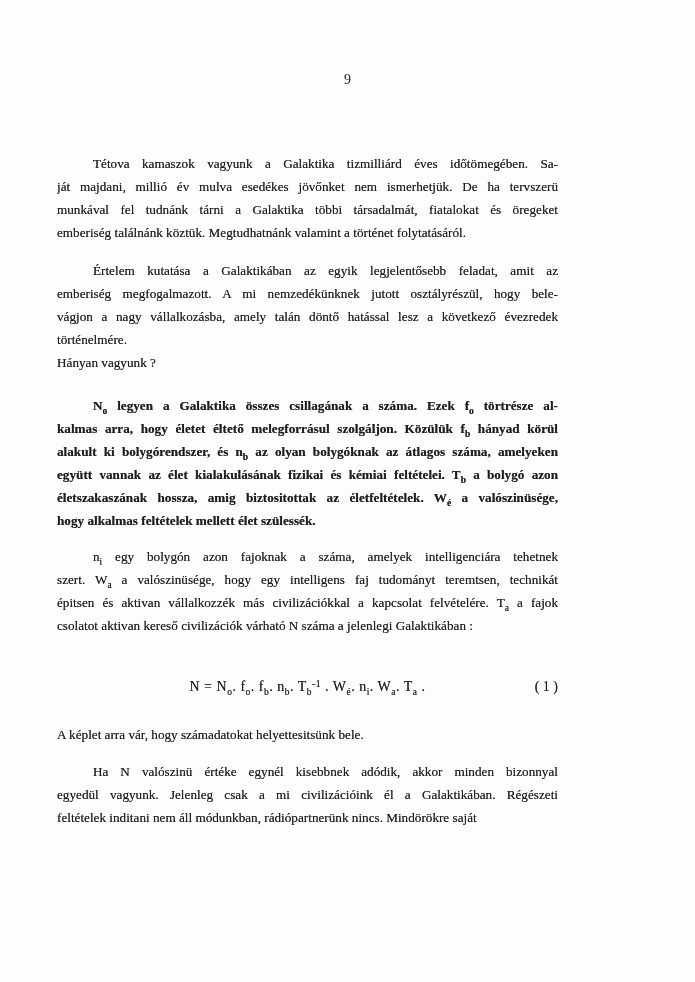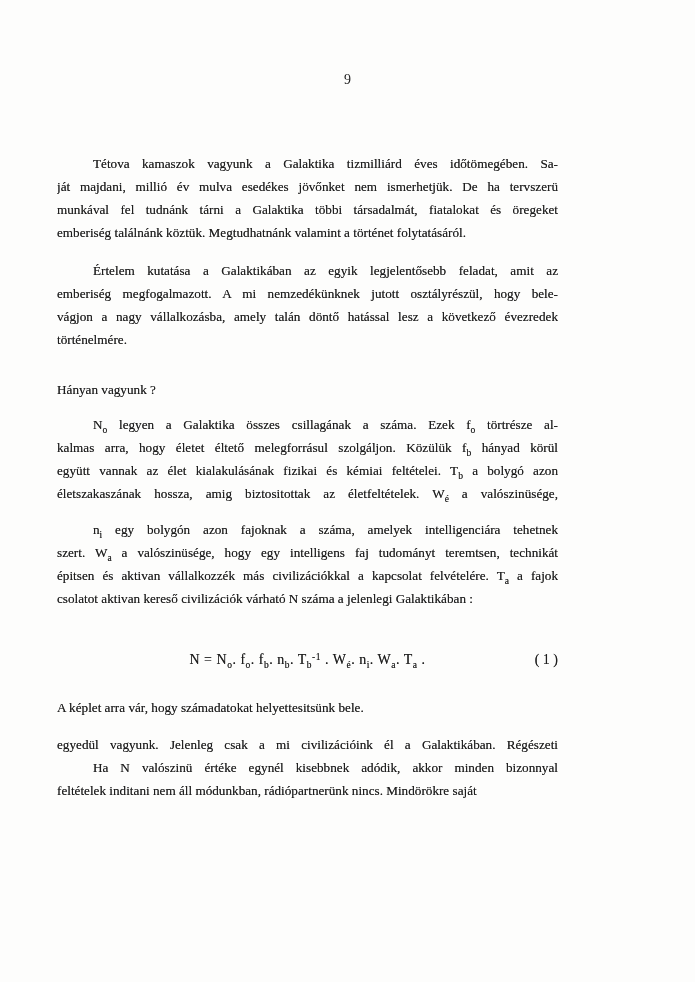--- a/index.html
+++ b/index.html
@@ -24,22 +24,22 @@
   .content {
     margin-left: 57px;
     width: 501px;
     font-size: 13.2px;
     line-height: 23px;
     text-shadow: 0 0 0.4px rgba(25,25,25,0.65);
   }
   .block { margin: 0; }
   .b1 { margin-top: 64px; }
   .b2 { margin-top: 15px; }
-  .b3 { margin-top: 27px; }
-  .b4 { margin-top: 12px; }
+  .b3 { }
+  .b4 { margin-top: 20px; font-weight: bold; }
   .b5 { margin-top: 13px; }
   .b6 { margin-top: 35px; }
   .b7 { margin-top: 21px; }
   .b8 { margin-top: 14px; }
   .line { height: 23px; overflow: hidden; }
   .just { text-align: justify; }
   .just::after { content: ""; display: inline-block; width: 100%; height: 0; }
   .indent { text-indent: 36px; }
   .para.u .lt,
   .heading .lt {
@@ -73,32 +73,34 @@
       <div class="block b2 para u">
         <div class="line just indent"><span class="lt">Értelem kutatása a Galaktikában az egyik legjelentősebb feladat, amit az</span></div>
         <div class="line just"><span class="lt">emberiség megfogalmazott. A mi nemzedékünknek jutott osztályrészül, hogy bele-</span></div>
         <div class="line just"><span class="lt">vágjon a nagy vállalkozásba, amely talán döntő hatással lesz a következő évezredek</span></div>
         <div class="line"><span class="lt">történelmére.</span></div>
       </div>
       <div class="block b3 heading"><span class="lt">Hányan vagyunk ?</span></div>
       <div class="block b4 para">
         <div class="line just indent"><span class="lt">N<sub>o</sub> legyen a Galaktika összes csillagának a száma. Ezek f<sub>o</sub> törtrésze al-</span></div>
         <div class="line just"><span class="lt">kalmas arra, hogy életet éltető melegforrásul szolgáljon. Közülük f<sub>b</sub> hányad körül</span></div>
+        <div class="line just"><span class="lt">alakult ki bolygórendszer, és n<sub>b</sub> az olyan bolygóknak az átlagos száma, amelyeken</span></div>
         <div class="line just"><span class="lt">együtt vannak az élet kialakulásának fizikai és kémiai feltételei. T<sub>b</sub> a bolygó azon</span></div>
         <div class="line just"><span class="lt">életszakaszának hossza, amig biztositottak az életfeltételek. W<sub>é</sub> a valószinüsége,</span></div>
+        <div class="line"><span class="lt">hogy alkalmas feltételek mellett élet szülessék.</span></div>
       </div>
       <div class="block b5 para">
         <div class="line just indent"><span class="lt">n<sub>i</sub> egy bolygón azon fajoknak a száma, amelyek intelligenciára tehetnek</span></div>
         <div class="line just"><span class="lt">szert. W<sub>a</sub> a valószinüsége, hogy egy intelligens faj tudományt teremtsen, technikát</span></div>
         <div class="line just"><span class="lt">épitsen és aktivan vállalkozzék más civilizációkkal a kapcsolat felvételére. T<sub>a</sub> a fajok</span></div>
         <div class="line"><span class="lt">csolatot aktivan kereső civilizációk várható N száma a jelenlegi Galaktikában :</span></div>
       </div>
       <div class="block b6 equation"><span class="eq-f">N = N<sub>o</sub>. f<sub>o</sub>. f<sub>b</sub>. n<sub>b</sub>. T<sub>b</sub><sup>-1</sup> . W<sub>é</sub>. n<sub>i</sub>. W<sub>a</sub>. T<sub>a</sub> .</span><span class="eq-n">( 1 )</span></div>
       <div class="block b7 para">
         <div class="line"><span class="lt">A képlet arra vár, hogy számadatokat helyettesitsünk bele.</span></div>
       </div>
       <div class="block b8 para">
+        <div class="line just indent"><span class="lt">Ha N valószinü értéke egynél kisebbnek adódik, akkor minden bizonnyal</span></div>
         <div class="line just"><span class="lt">egyedül vagyunk. Jelenleg csak a mi civilizációink él a Galaktikában. Régészeti</span></div>
-        <div class="line just indent"><span class="lt">Ha N valószinü értéke egynél kisebbnek adódik, akkor minden bizonnyal</span></div>
         <div class="line"><span class="lt">feltételek inditani nem áll módunkban, rádiópartnerünk nincs. Mindörökre saját</span></div>
       </div>
     </div>
 </div>
 
 </body></html>

